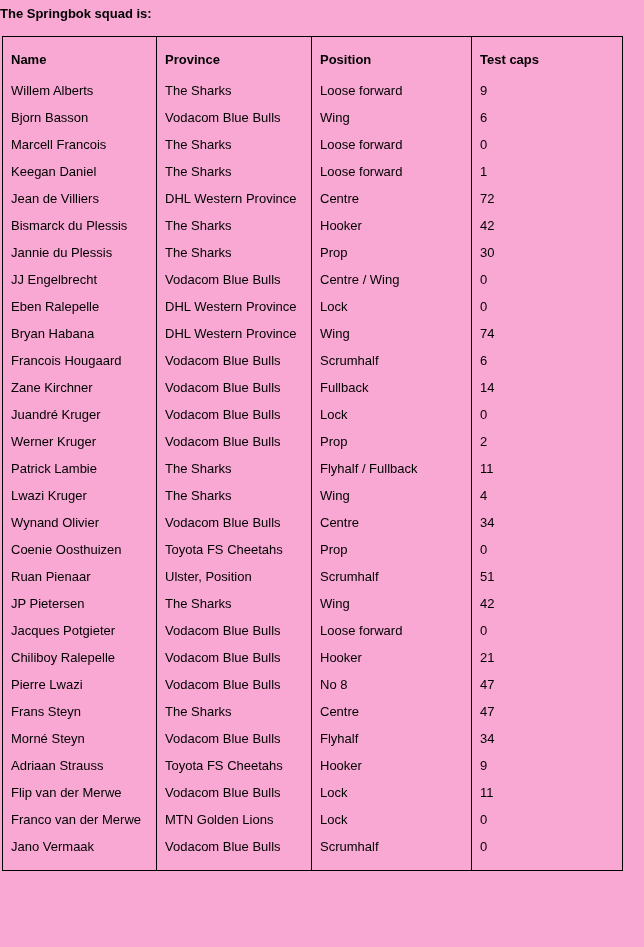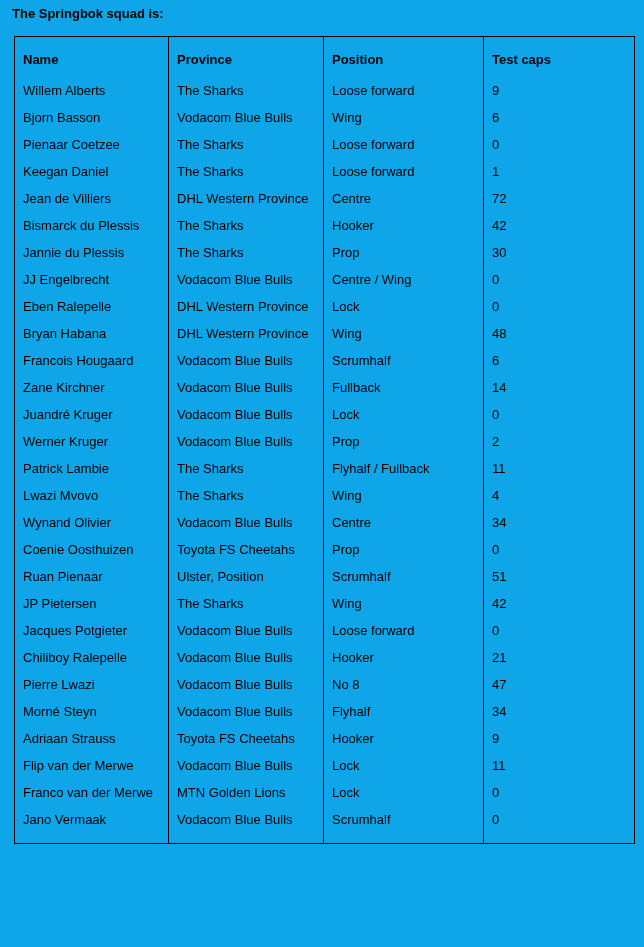--- a/index.html
+++ b/index.html
@@ -6,22 +6,22 @@
     margin: 0;
     padding: 0;
     background: #ffffff;
     color: #000000;
     font-family: "Liberation Sans", sans-serif;
   }
   .page {
     width: 644px;
     height: 947px;
     box-sizing: border-box;
-    padding: 7px 10px 0 12px;
-    background: #0ea5e9;
+    padding: 7px 10px 0 0;
+    background: #f9a8d4;
     overflow: hidden;
   }
   .page-title {
     font-size: 13px;
     font-weight: bold;
     line-height: 14px;
     margin: 0 0 0 0;
   }
   table.squad {
     border-collapse: collapse;
@@ -87,21 +87,21 @@
           <td>Loose forward</td>
           <td>9</td>
         </tr>
         <tr>
           <td>Bjorn Basson</td>
           <td>Vodacom Blue Bulls</td>
           <td>Wing</td>
           <td>6</td>
         </tr>
         <tr>
-          <td>Pienaar Coetzee</td>
+          <td>Marcell Francois</td>
           <td>The Sharks</td>
           <td>Loose forward</td>
           <td>0</td>
         </tr>
         <tr>
           <td>Keegan Daniel</td>
           <td>The Sharks</td>
           <td>Loose forward</td>
           <td>1</td>
         </tr>
@@ -132,21 +132,21 @@
         <tr>
           <td>Eben Ralepelle</td>
           <td>DHL Western Province</td>
           <td>Lock</td>
           <td>0</td>
         </tr>
         <tr>
           <td>Bryan Habana</td>
           <td>DHL Western Province</td>
           <td>Wing</td>
-          <td>48</td>
+          <td>74</td>
         </tr>
         <tr>
           <td>Francois Hougaard</td>
           <td>Vodacom Blue Bulls</td>
           <td>Scrumhalf</td>
           <td>6</td>
         </tr>
         <tr>
           <td>Zane Kirchner</td>
           <td>Vodacom Blue Bulls</td>
@@ -165,21 +165,21 @@
           <td>Prop</td>
           <td>2</td>
         </tr>
         <tr>
           <td>Patrick Lambie</td>
           <td>The Sharks</td>
           <td>Flyhalf / Fullback</td>
           <td>11</td>
         </tr>
         <tr>
-          <td>Lwazi Mvovo</td>
+          <td>Lwazi Kruger</td>
           <td>The Sharks</td>
           <td>Wing</td>
           <td>4</td>
         </tr>
         <tr>
           <td>Wynand Olivier</td>
           <td>Vodacom Blue Bulls</td>
           <td>Centre</td>
           <td>34</td>
         </tr>
@@ -210,20 +210,26 @@
         <tr>
           <td>Chiliboy Ralepelle</td>
           <td>Vodacom Blue Bulls</td>
           <td>Hooker</td>
           <td>21</td>
         </tr>
         <tr>
           <td>Pierre Lwazi</td>
           <td>Vodacom Blue Bulls</td>
           <td>No 8</td>
+          <td>47</td>
+        </tr>
+        <tr>
+          <td>Frans Steyn</td>
+          <td>The Sharks</td>
+          <td>Centre</td>
           <td>47</td>
         </tr>
         <tr>
           <td>Morné Steyn</td>
           <td>Vodacom Blue Bulls</td>
           <td>Flyhalf</td>
           <td>34</td>
         </tr>
         <tr>
           <td>Adriaan Strauss</td>

